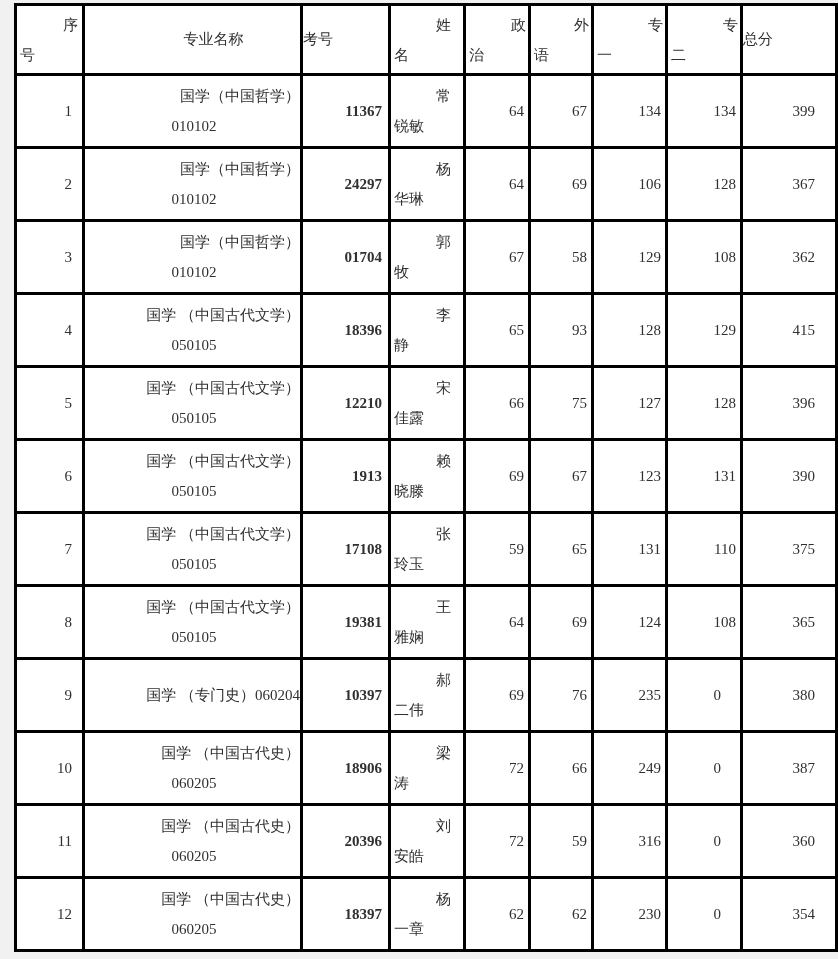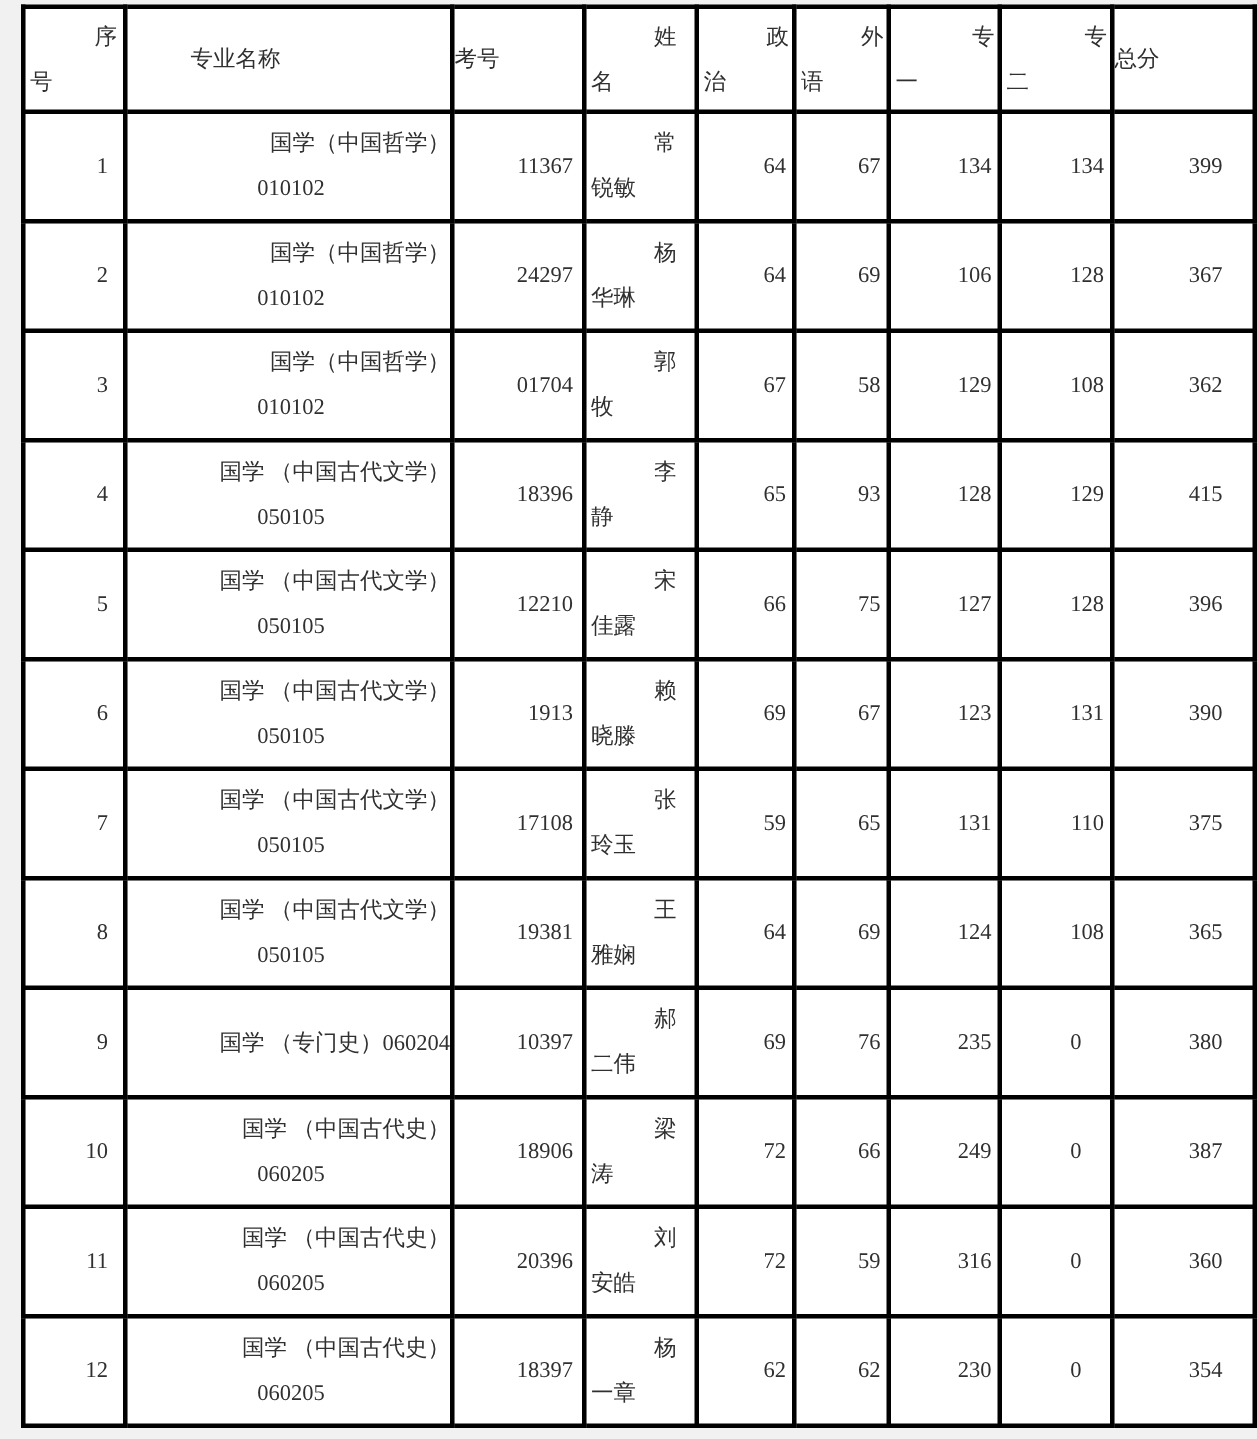--- a/index.html
+++ b/index.html
@@ -20,31 +20,31 @@
     font-weight:normal;
     overflow:hidden;
   }
   thead tr { height:70px; }
   tbody tr { height:73px; }
   .c2 { line-height:30px; }
   .t { text-align:right; }
   .b { text-align:left; padding-left:3px; }
   .num { text-align:right; }
   .seq { padding-right:10px; }
-  .examno { padding-right:6px; }
+  .examno { padding-right:6px;font-weight:bold; }
   .s { padding-right:4px; }
   .s.z { padding-right:19px; }
   .total { padding-right:20px; }
   .maj1 { text-align:right; padding-left:42px; }
   .maj2 { text-align:center; padding-left:3px; }
   .name1 { padding-right:12px; }
   .h-seq1 { padding-right:4px; }
   .h-name1 { padding-right:12px; }
   .h-sc1 { padding-right:2px; }
-  .h-major { text-align:left; padding-left:42px; }
+  .h-major { text-align:center; padding-left:42px; }
   .h-examno { text-align:left; padding-right:6px; }
   .h-total { text-align:left; padding-right:12px; }
 </style>
 </head>
 <body>
 
 <div class="tablewrap">
   <table>
     <colgroup>
       <col style="width:68px">

